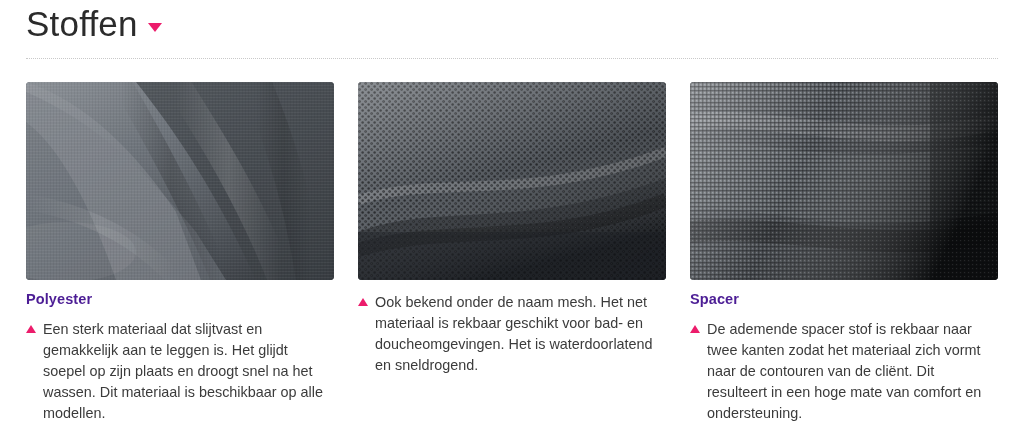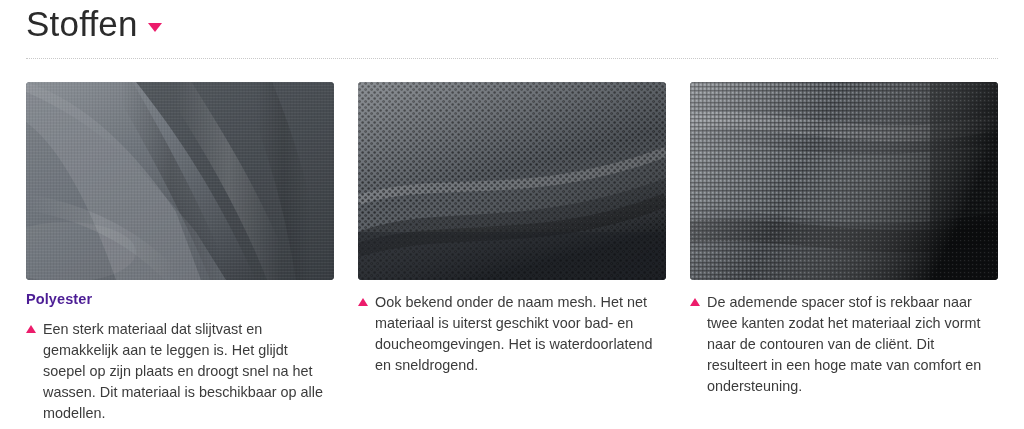--- a/index.html
+++ b/index.html
@@ -190,21 +190,21 @@
           <path d="M0,150 C80,120 160,150 308,96 L308,198 L0,198 Z" fill="#2c3034" opacity="0.8"></path>
           <path d="M0,118 C80,92 170,122 308,70" stroke="#ffffff" stroke-opacity="0.16" stroke-width="10" fill="none"></path>
           <path d="M0,168 C90,140 180,168 308,118" stroke="#000000" stroke-opacity="0.28" stroke-width="14" fill="none"></path>
           <rect width="308" height="198" fill="url(#meshDots)"></rect>
           <rect width="308" height="198" fill="url(#netSheen)"></rect>
           <rect x="0" y="150" width="308" height="48" fill="#1b1e21" opacity="0.35"></rect>
         </svg>
       </div>
       <div class="col-body">
         <div class="bullet"></div>
-        <div class="col-text">Ook bekend onder de naam mesh. Het net materiaal is uiterst geschikt voor bad- en doucheomgevingen. Het is waterdoorlatend en sneldrogend.</div>
+        <div class="col-text">Ook bekend onder de naam mesh. Het net materiaal is rekbaar geschikt voor bad- en doucheomgevingen. Het is waterdoorlatend en sneldrogend.</div>
       </div>
     </div>
 
     <div class="col">
       <div class="thumb">
         <svg viewBox="0 0 308 198" preserveAspectRatio="none" aria-hidden="true">
           <defs>
             <linearGradient id="spaBg" x1="0" y1="0" x2="1" y2="0.6">
               <stop offset="0%" stop-color="#7d8288"></stop>
               <stop offset="40%" stop-color="#5a5f65"></stop>
@@ -225,20 +225,21 @@
           </defs>
           <rect width="308" height="198" fill="url(#spaBg)"></rect>
           <path d="M0,60 C70,55 150,90 308,60 L308,130 C150,160 70,120 0,128 Z" fill="#8d9298" opacity="0.25"></path>
           <path d="M0,40 C90,30 180,70 308,40" stroke="#ffffff" stroke-opacity="0.14" stroke-width="16" fill="none"></path>
           <path d="M0,150 C90,140 190,175 308,150" stroke="#000000" stroke-opacity="0.3" stroke-width="22" fill="none"></path>
           <rect x="240" y="0" width="68" height="198" fill="#14171a" opacity="0.55"></rect>
           <rect width="308" height="198" fill="url(#spaWeave)"></rect>
           <rect width="308" height="198" fill="url(#spaSheen)"></rect>
         </svg>
       </div>
+      <div class="col-title">Spacer</div>
       <div class="col-body">
         <div class="bullet"></div>
         <div class="col-text">De ademende spacer stof is rekbaar naar twee kanten zodat het materiaal zich vormt naar de contouren van de cliënt. Dit resulteert in een hoge mate van comfort en ondersteuning.</div>
       </div>
     </div>
 
   </div>
 </div>
 
 </body></html>

